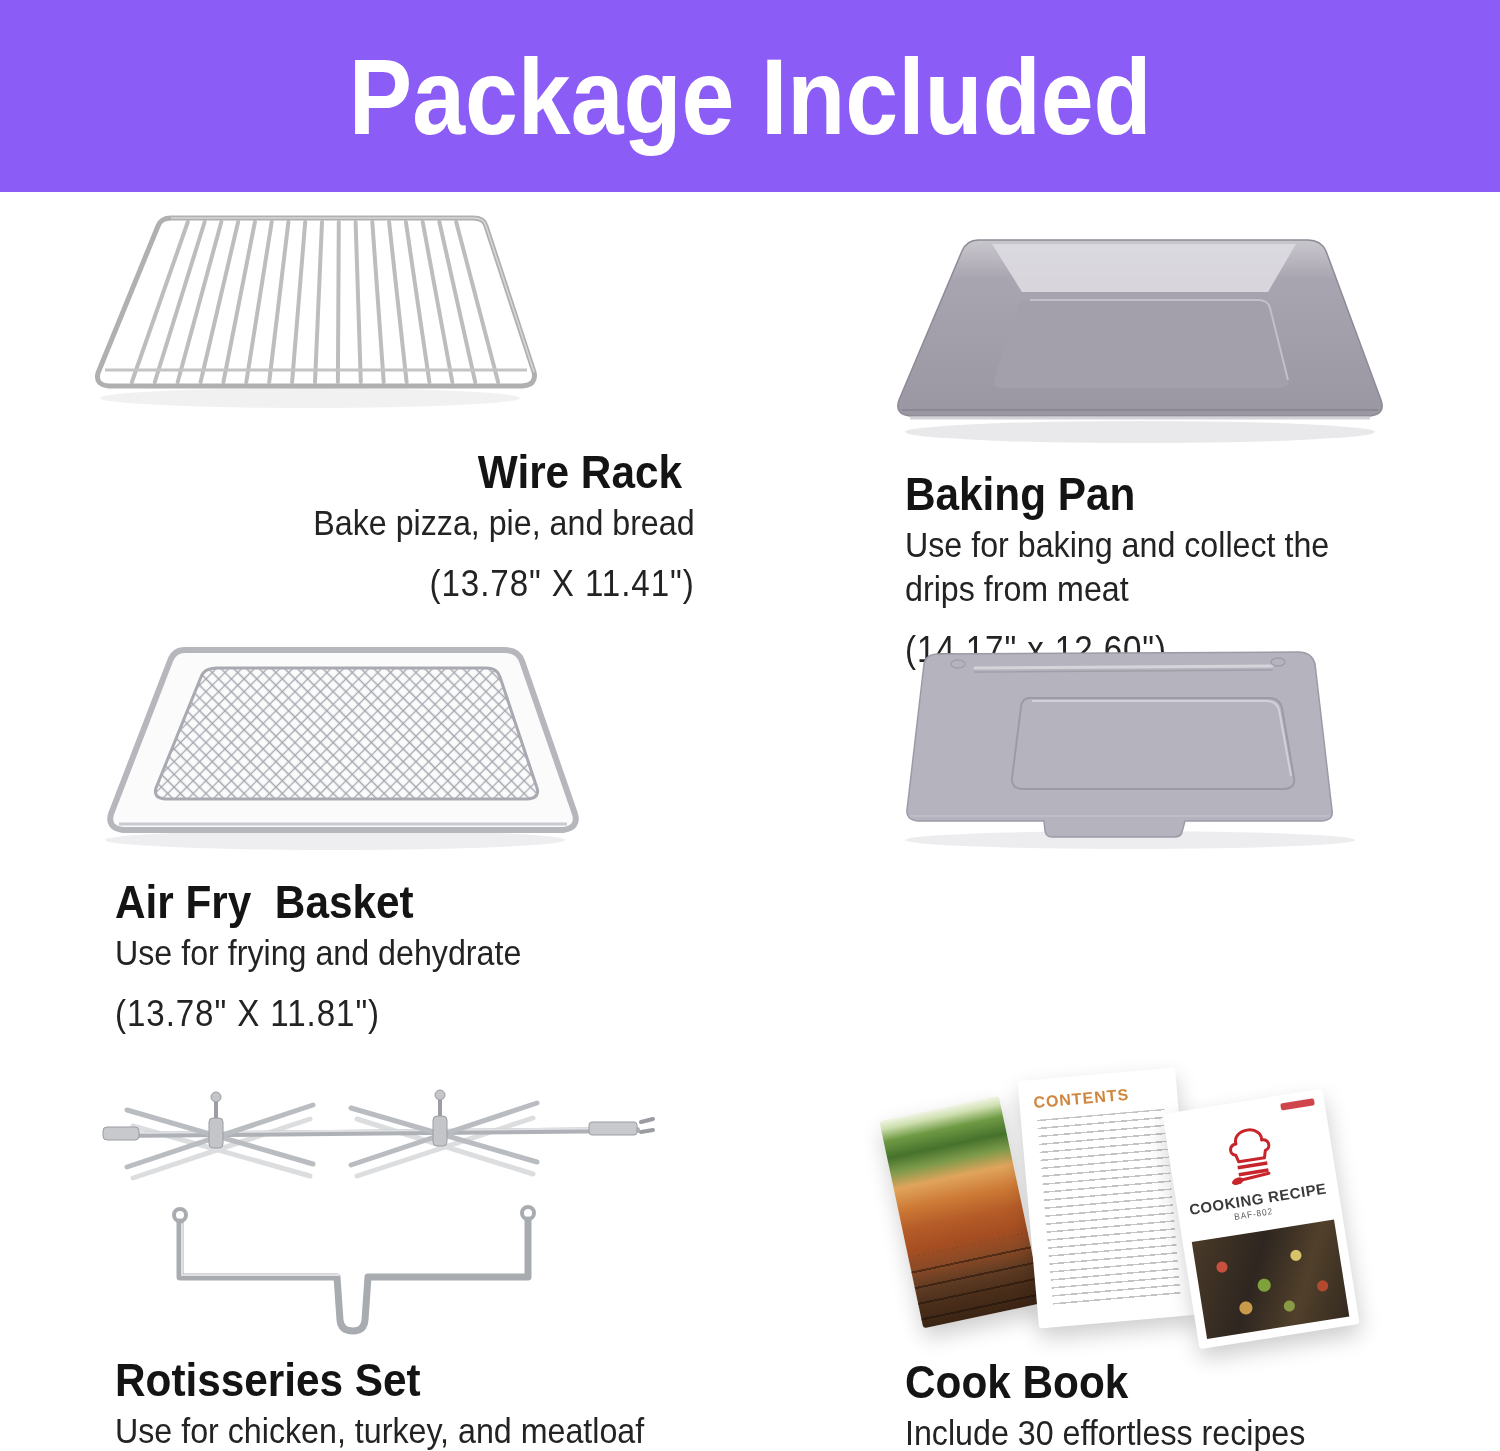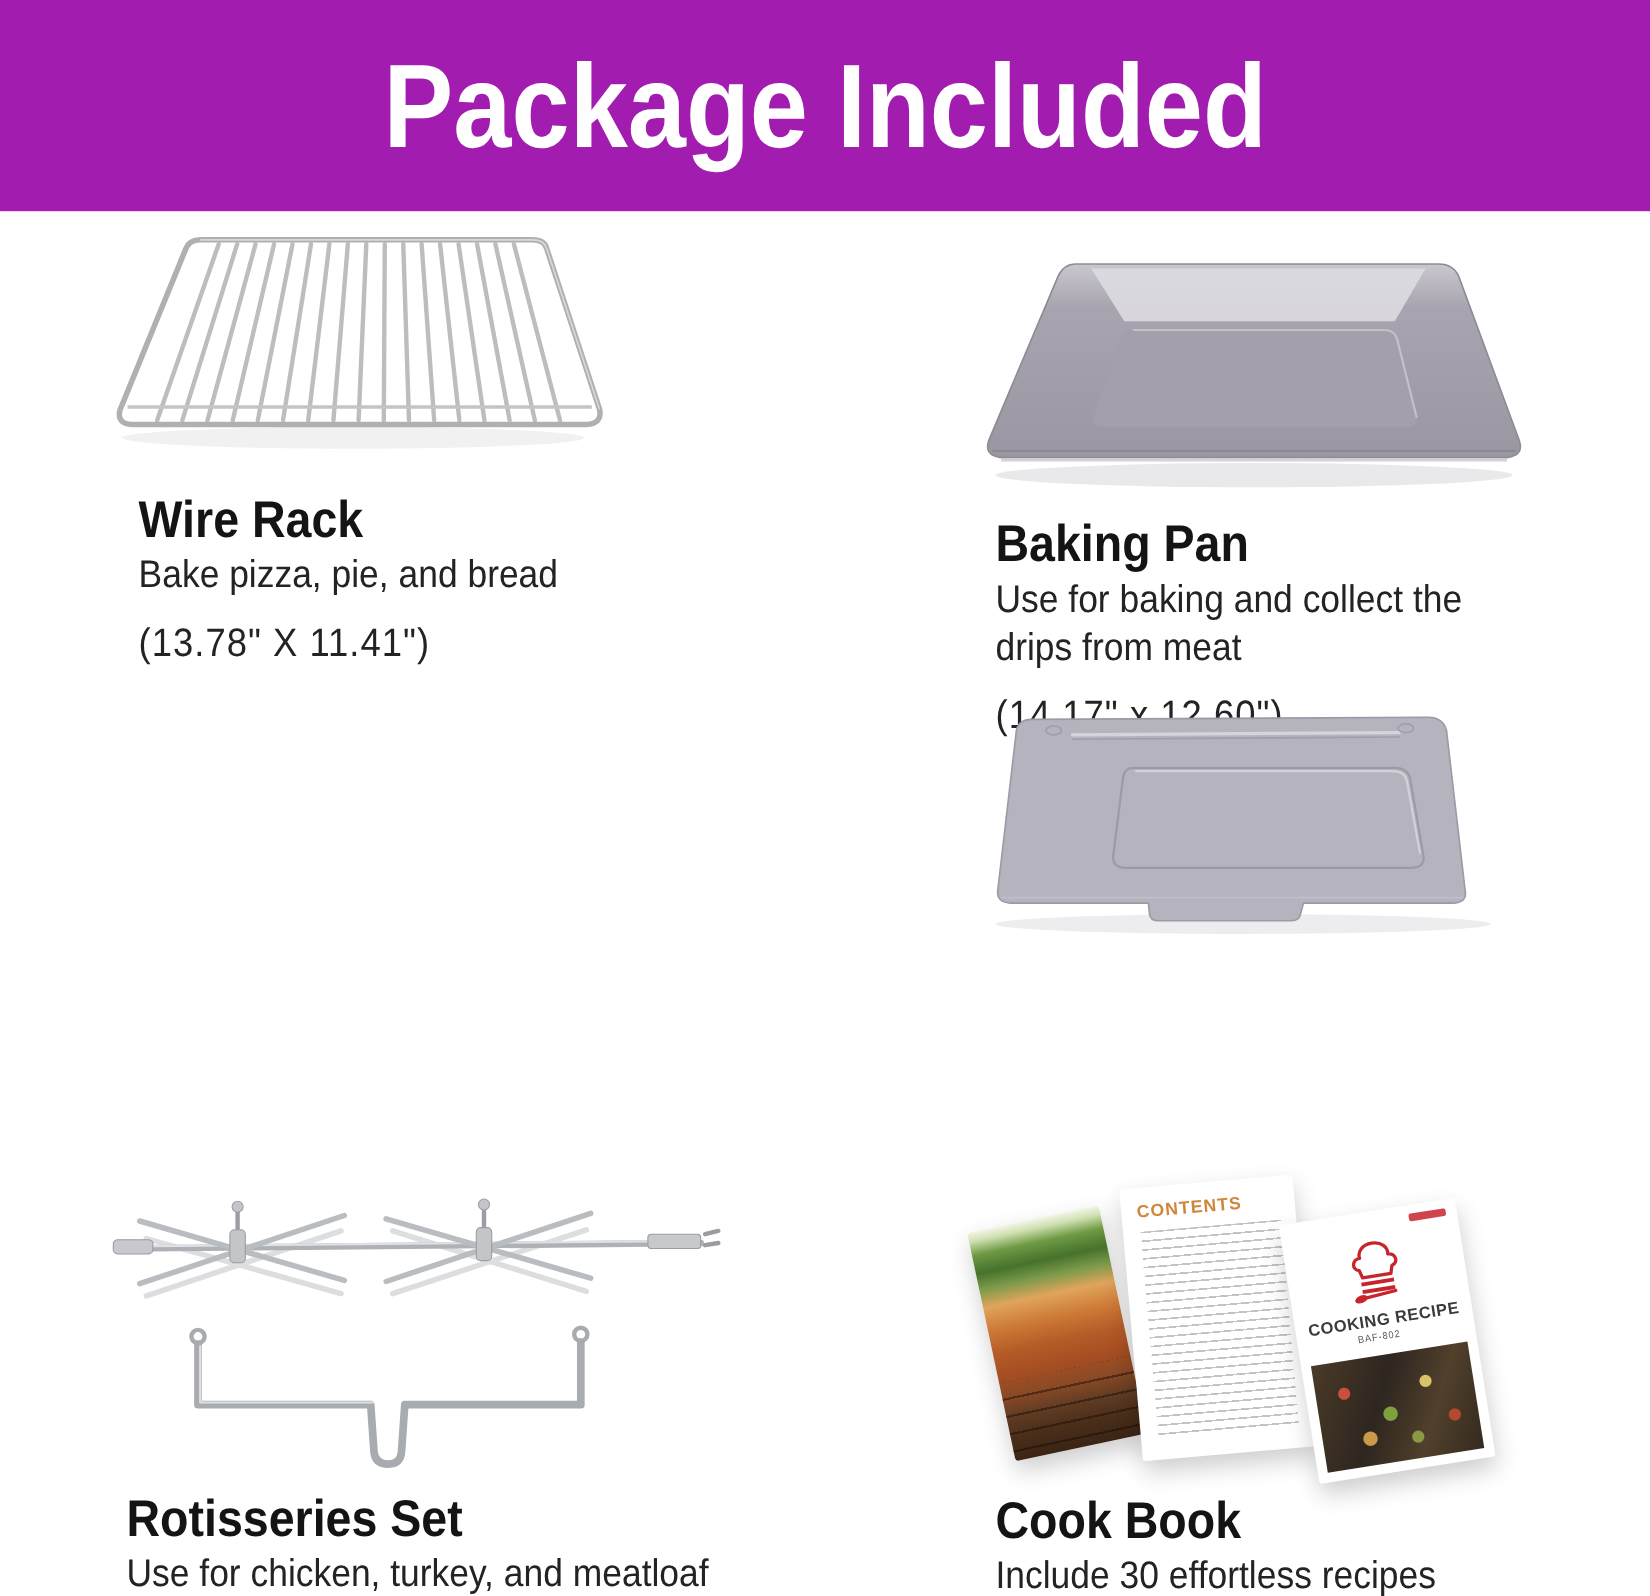--- a/index.html
+++ b/index.html
@@ -1,33 +1,33 @@
 <!DOCTYPE html>
 <html><head>
 <meta charset="utf-8">
 <style>
   html,body{margin:0;padding:0;background:#ffffff;}
   .page{position:relative;width:1500px;height:1451px;background:#ffffff;overflow:hidden;
         font-family:"Liberation Sans",sans-serif;color:#1c1c1c;}
   
-  .banner{position:absolute;left:0;top:0;width:1500px;height:192px;background:#a21caf;
+  .banner{position:absolute;left:0;top:0;width:1500px;height:192px;background:#8b5cf6;
           display:flex;align-items:center;justify-content:center;}
   .banner h1{margin:0;color:#ffffff;font-size:108px;font-weight:700;letter-spacing:0px;
              transform:scaleX(.88);white-space:nowrap;}
   
   .card{position:absolute;}
   .card .txt{margin-left:30px;}
   .card h2{margin:8px 0 2px 0;font-size:47px;font-weight:700;color:#141414;
            transform:scaleX(.9);transform-origin:0 0;white-space:pre-wrap;}
   .card p{margin:2px 0 0 0;font-size:35px;line-height:1.25;color:#232323;
           transform:scaleX(.92);transform-origin:0 0;}
   .card p.dims{margin-top:16px;font-size:36px;letter-spacing:1px;}
   .rightcol .txt{margin-left:25px;}
   .rightcol p{max-width:500px;}
-  #sec-wire-rack{left:96px;top:198px;width:660px;}
+  #sec-wire-rack{left:85px;top:198px;width:660px;text-align:right;}
   #sec-baking-pan{left:880px;top:192px;width:580px;margin-top:18px;}
   #sec-air-fry{left:85px;top:628px;width:660px;}
   #sec-crumb-tray{left:880px;top:640px;width:580px;}
   #sec-rotisseries{left:85px;top:1072px;width:680px;}
   #sec-cook-book{left:880px;top:1048px;width:580px;}
   .imgbox{display:block;}
   
   .bookbox{position:relative;width:500px;height:298px;}
   .bookpage{position:absolute;border-radius:3px;box-shadow:0 10px 22px rgba(0,0,0,.20);}
   .photo-page{left:20px;top:58px;width:122px;height:212px;transform:rotate(-12deg);
@@ -121,20 +121,38 @@
       <path d="M 22 200 L 498 200" stroke="#8b8793" stroke-width="2"></path>
       <path d="M 30 208 L 490 208" stroke="#d4d2d8" stroke-width="3"></path>
     </svg>
     <div class="txt">
       <h2>Baking Pan</h2>
       <p class="desc">Use for baking and collect the drips from meat</p>
       <p class="dims">(14.17" x 12.60")</p>
     </div>
   </section>
 
+  <section class="card" id="sec-air-fry">
+    <svg class="imgbox" width="545" height="238" viewBox="0 0 545 238">
+      <defs>
+        <pattern id="mesh" width="9" height="9" patternUnits="userSpaceOnUse" patternTransform="rotate(45)">
+          <path d="M0 4.5 H9 M4.5 0 V9" stroke="#a4a8af" stroke-width="1.3" fill="none"></path>
+        </pattern>
+      </defs>
+      <ellipse cx="250" cy="212" rx="230" ry="10" fill="#ececef" opacity=".9"></ellipse>
+      <path d="M 100 22 L 420 22 Q 433 22 437 33 L 490 186 Q 494 200 478 202 L 38 202 Q 22 200 26 186 L 85 33 Q 89 22 100 22 Z" fill="#fbfbfc" stroke="#b6b6bd" stroke-width="6" stroke-linejoin="round"></path>
+      <path d="M 132 40 L 402 40 Q 412 40 415 49 L 452 160 Q 455 170 443 171 L 80 171 Q 68 170 71 160 L 116 49 Q 119 40 132 40 Z" fill="url(#mesh)" stroke="#a9a9b1" stroke-width="3" stroke-linejoin="round"></path>
+      <path d="M 34 196 L 482 196" stroke="#c9c9cf" stroke-width="3"></path>
+    </svg>
+    <div class="txt">
+      <h2>Air Fry  Basket</h2>
+      <p class="desc">Use for frying and dehydrate</p>
+      <p class="dims">(13.78" X 11.81")</p>
+    </div>
+  </section>
 
   <section class="card rightcol" id="sec-crumb-tray">
     <svg class="imgbox" width="560" height="218" viewBox="0 0 560 218">
       <ellipse cx="250" cy="200" rx="225" ry="9" fill="#ebebee" opacity=".9"></ellipse>
       <path d="M 58 14 L 418 12 Q 432 12 435 24 L 452 170 Q 454 180 442 181 L 305 181 L 302 192 Q 301 197 294 197 L 172 197 Q 166 197 165 191 L 164 181 L 38 181 Q 26 180 27 170 L 44 24 Q 46 14 58 14 Z" fill="#b5b3be" stroke="#9d9aa6" stroke-width="1.5" stroke-linejoin="round"></path>
       <path d="M 95 28 L 392 26" stroke="#d6d4db" stroke-width="3" stroke-linecap="round"></path>
       <path d="M 95 32 L 392 30" stroke="#a19eaa" stroke-width="1.5" stroke-linecap="round"></path>
       <path d="M 150 58 L 388 58 Q 400 58 402 68 L 414 138 Q 416 148 404 149 L 142 149 Q 131 148 132 138 L 141 67 Q 142 58 150 58 Z" fill="none" stroke="#9d9aa6" stroke-width="2"></path>
       <path d="M 152 61 L 386 61 Q 397 61 399 70 L 411 136" fill="none" stroke="#d2d0d8" stroke-width="2"></path>
       <ellipse cx="78" cy="24" rx="7" ry="4" fill="none" stroke="#a19eaa" stroke-width="1.5"></ellipse>

